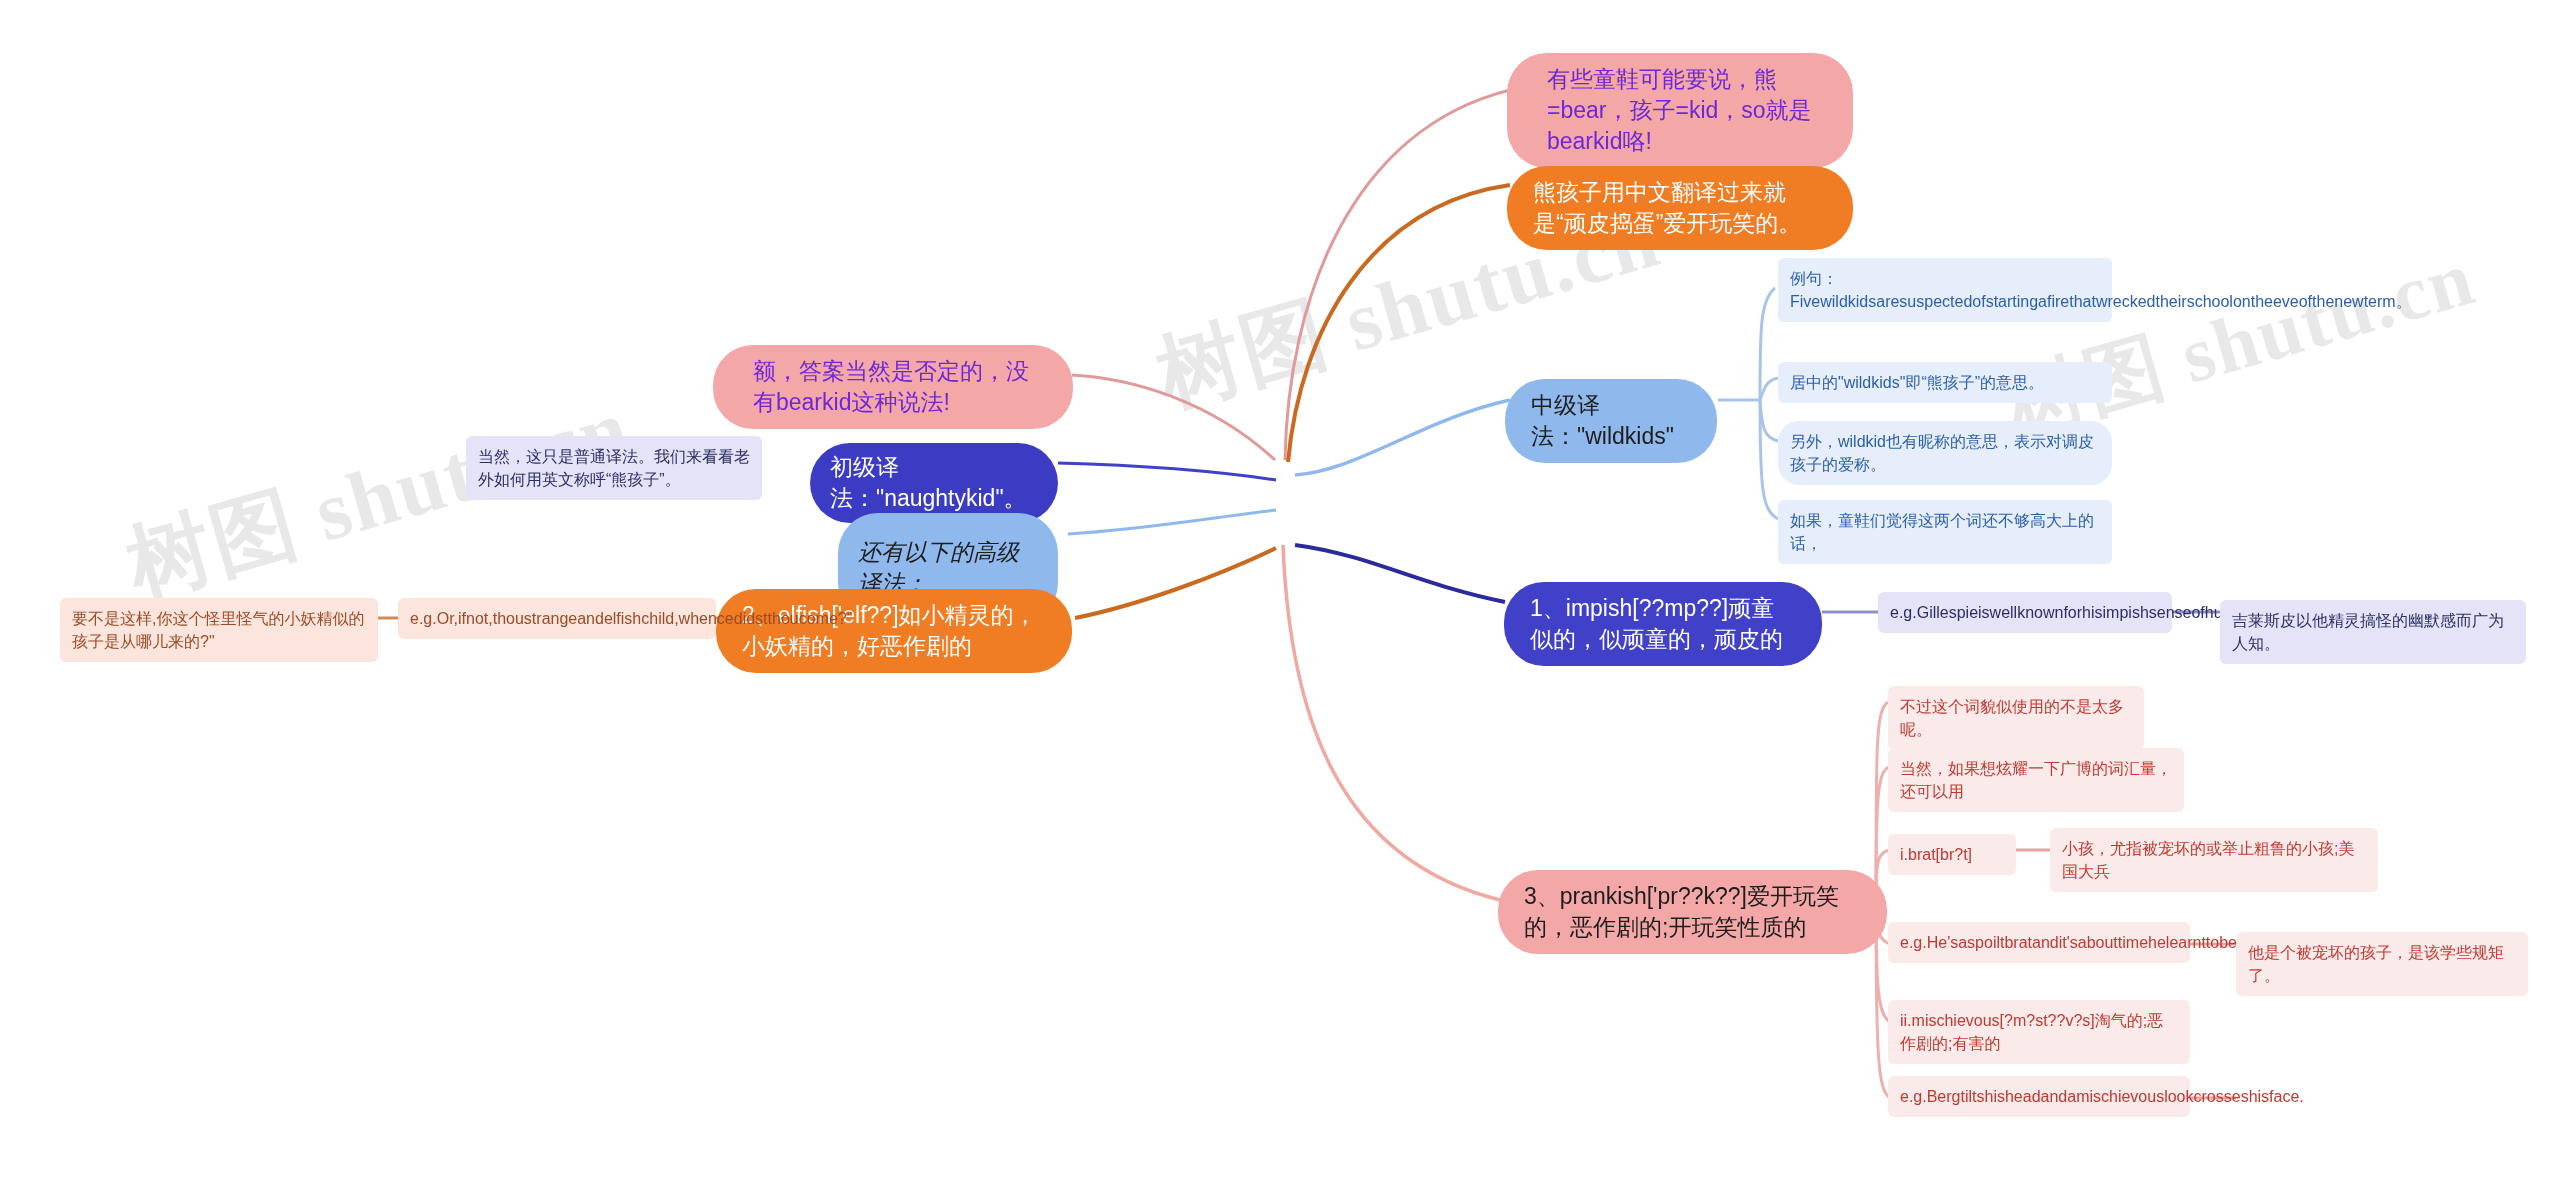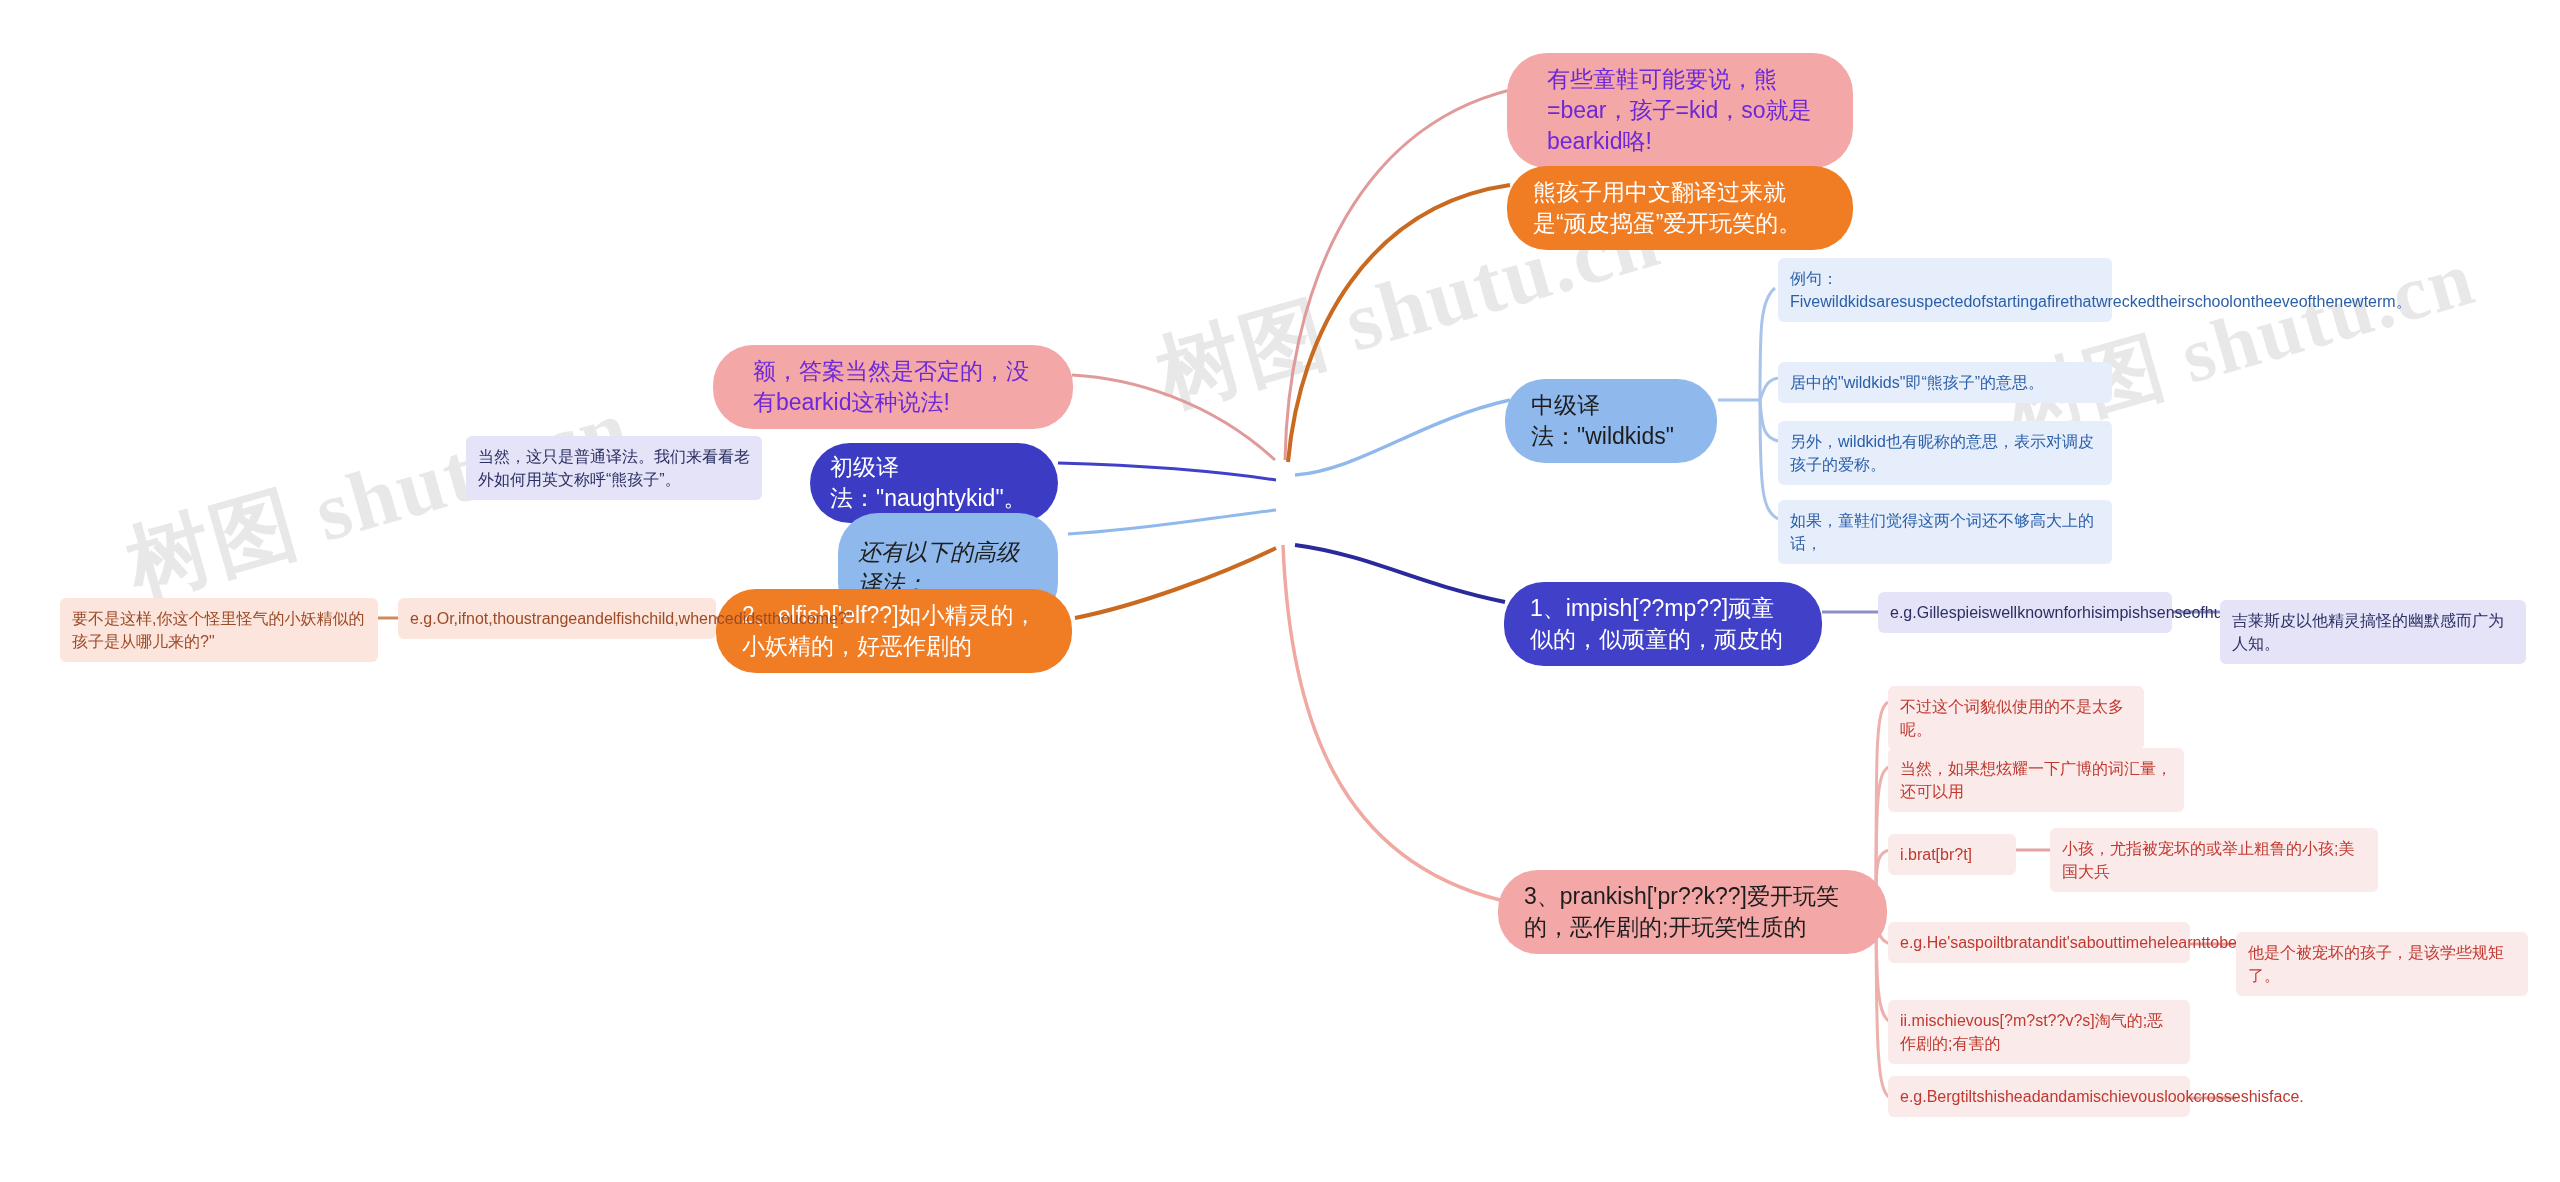--- a/index.html
+++ b/index.html
@@ -112,21 +112,21 @@
   <div class="node pill pill-lightblue" style="left:1505px;top:379px;width:212px;">
     <span>中级译法："wildkids"</span>
   </div>
 
   <div class="node box box-skyblue" style="left:1778px;top:258px;width:334px;">
     <span>例句：Fivewildkidsaresuspectedofstartingafirethatwreckedtheirschoolontheeveofthenewterm。</span>
   </div>
   <div class="node box box-skyblue" style="left:1778px;top:362px;width:334px;">
     <span>居中的"wildkids"即“熊孩子”的意思。</span>
   </div>
-  <div class="node box box-skyblue" style="left:1778px;top:421px;width:334px;">
+  <div class="node box box-skyblue" style="left:1778px;top:421px;width:334px;border-radius:21px;">
     <span>另外，wildkid也有昵称的意思，表示对调皮孩子的爱称。</span>
   </div>
   <div class="node box box-skyblue" style="left:1778px;top:500px;width:334px;">
     <span>如果，童鞋们觉得这两个词还不够高大上的话，</span>
   </div>
 
   <div class="node pill pill-royal" style="left:1504px;top:582px;width:318px;">
     <span>1、impish[??mp??]顽童似的，似顽童的，顽皮的</span>
   </div>
   <div class="node box box-lavender" style="left:1878px;top:592px;width:294px;">

